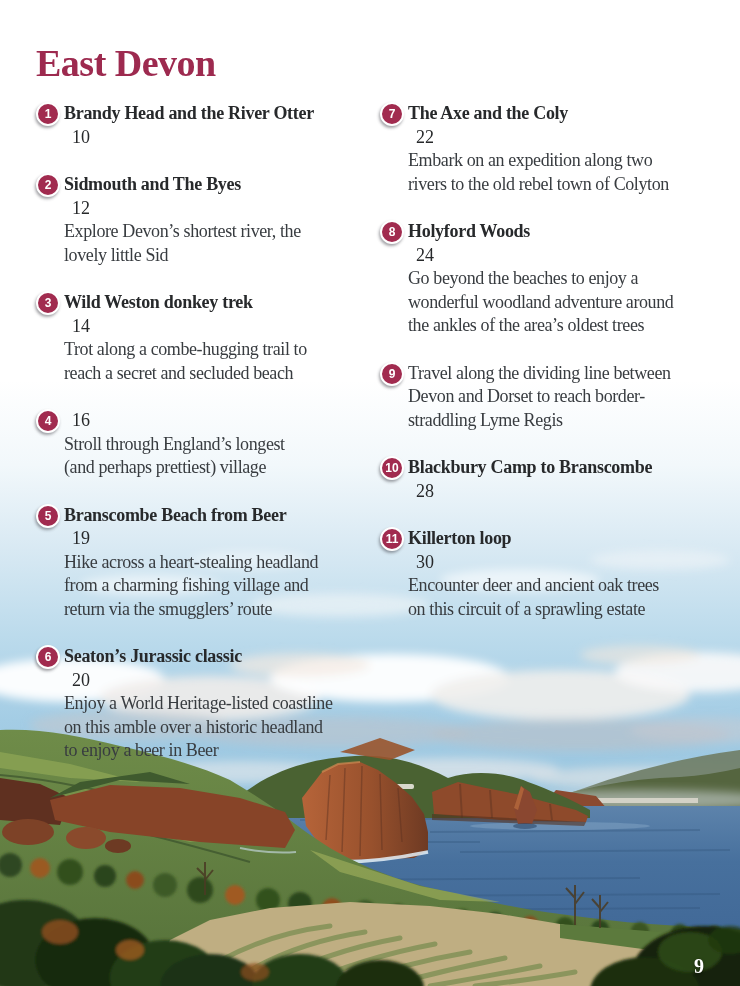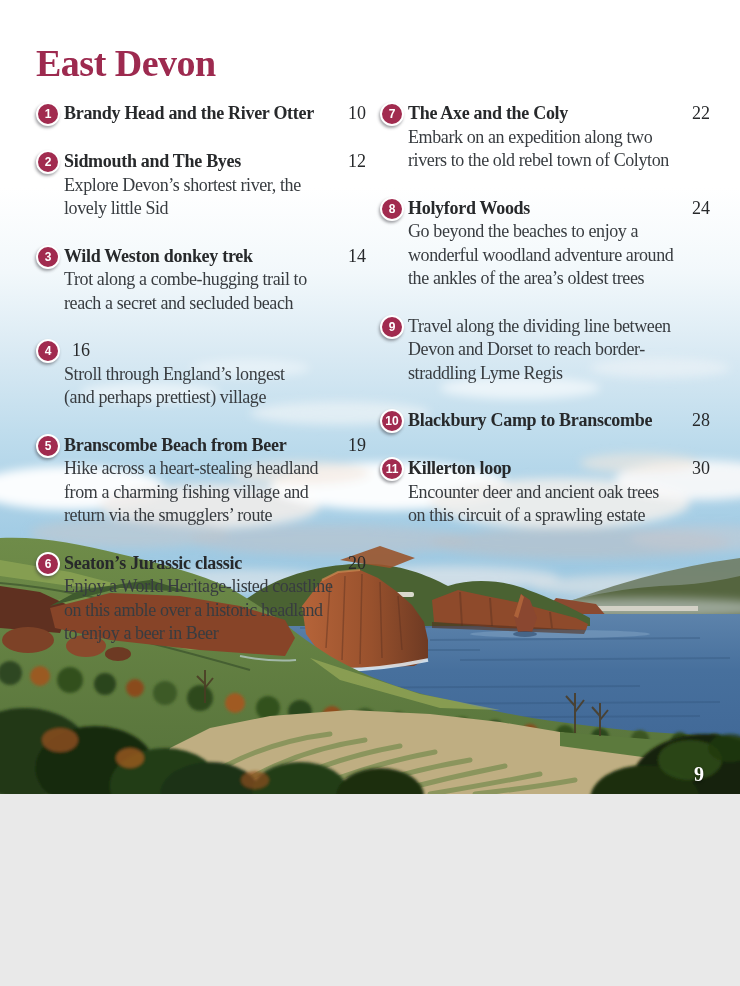--- a/index.html
+++ b/index.html
@@ -1,18 +1,18 @@
 <!DOCTYPE html>
 <html><head>
 <meta charset="utf-8">
 <style>
   html,body{margin:0;padding:0;background:#e9e9e9;}
   .page{
     position:relative;
-    width:740px;height:794px;
+    width:740px;height:986px;
     margin:0 auto;
     background:#ffffff;
     overflow:hidden;
     font-family:"Liberation Serif", serif;
   }
   .landscape{
     position:absolute;left:0;bottom:0;width:740px;height:606px;display:block;
   }
   .content{
     position:relative;z-index:2;
@@ -45,23 +45,23 @@
     border:2px solid #ffffff;
     box-shadow:-1px 2px 3px rgba(50,50,60,0.45);
     color:#ffffff;
     font-family:"Liberation Sans", sans-serif;
     font-size:12px;font-weight:bold;
     display:flex;align-items:center;justify-content:center;
   }
   .entry-body{flex:1 1 auto;min-width:0;}
   .entry-head{
     display:flex;
-    justify-content:space-between;
     align-items:baseline;
     line-height:23.5px;
+    flex-direction:column;
   }
   .entry-title{
     font-size:18px;font-weight:bold;
     letter-spacing:-0.3px;
     color:#27292b;
     white-space:nowrap;
   }
   .entry-page{
     font-size:18px;
     color:#27292b;

